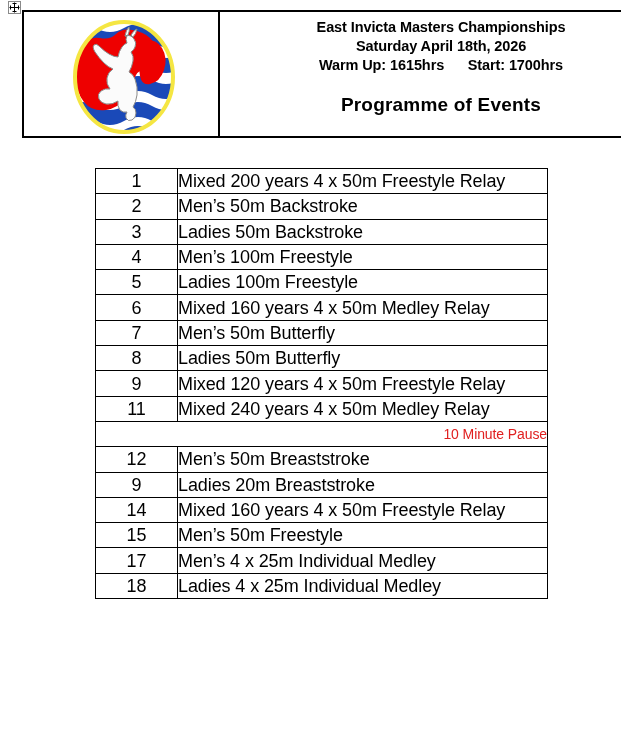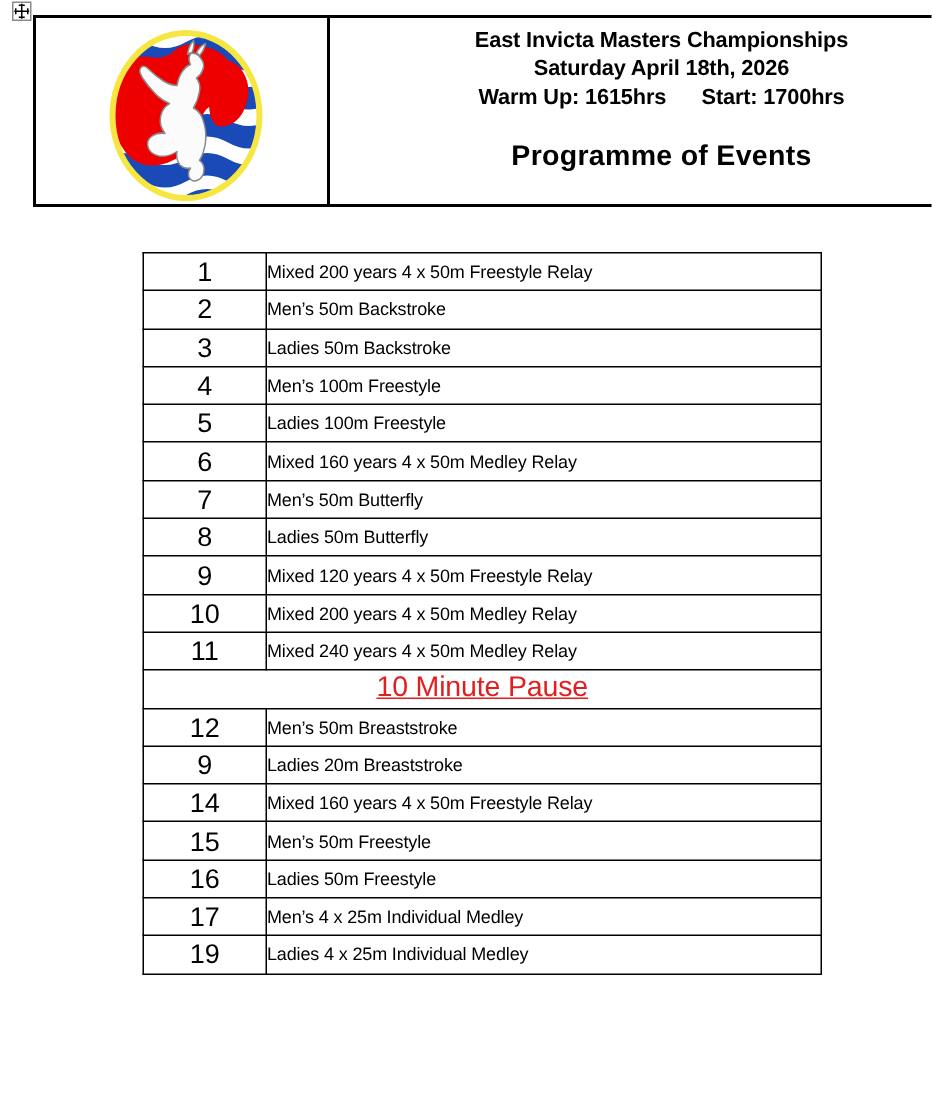--- a/index.html
+++ b/index.html
@@ -96,33 +96,32 @@
   td.ev-num {
     width: 82px;
     text-align: center;
     font-size: 18px;
     line-height: 22px;
     vertical-align: middle;
   }
   td.ev-desc {
     text-align: left;
     padding-left: 7px;
-    font-size: 12px;
+    font-size: 18px;
     line-height: 20px;
     vertical-align: middle;
     letter-spacing: -0.1px;
   }
   tr.pause-row td {
     height: 42px;
-    text-align: center;
+    text-align: right;
     vertical-align: middle;
-    font-size: 19px;
+    font-size: 14px;
     color: #e02020;
     letter-spacing: -0.1px;
-    text-decoration: underline;
   }
 </style>
 </head>
 <body>
 
 <div id="move-handle">
   <svg width="11" height="11" viewBox="0 0 11 11">
     <path d="M5.5 0.5 L5.5 10.5 M0.5 5.5 L10.5 5.5" stroke="#000" stroke-width="1"></path>
     <path d="M3.5 1.5 L7.5 1.5 M3.5 9.5 L7.5 9.5 M1.5 3.5 L1.5 7.5 M9.5 3.5 L9.5 7.5" stroke="#000" stroke-width="1"></path>
   </svg>
@@ -236,24 +235,20 @@
       </tr>
       <tr>
         <td class="ev-num">8</td>
         <td class="ev-desc">Ladies 50m Butterfly</td>
       </tr>
       <tr>
         <td class="ev-num">9</td>
         <td class="ev-desc">Mixed 120 years 4 x 50m Freestyle Relay</td>
       </tr>
       <tr>
-        <td class="ev-num">10</td>
-        <td class="ev-desc">Mixed 200 years 4 x 50m Medley Relay</td>
-      </tr>
-      <tr>
         <td class="ev-num">11</td>
         <td class="ev-desc">Mixed 240 years 4 x 50m Medley Relay</td>
       </tr>
       <tr class="pause-row">
         <td colspan="2" style="color: rgb(224, 32, 32);">10 Minute Pause</td>
       </tr>
       <tr>
         <td class="ev-num">12</td>
         <td class="ev-desc">Men’s 50m Breaststroke</td>
       </tr>
@@ -263,25 +258,21 @@
       </tr>
       <tr>
         <td class="ev-num">14</td>
         <td class="ev-desc">Mixed 160 years 4 x 50m Freestyle Relay</td>
       </tr>
       <tr>
         <td class="ev-num">15</td>
         <td class="ev-desc">Men’s 50m Freestyle</td>
       </tr>
       <tr>
-        <td class="ev-num">16</td>
-        <td class="ev-desc">Ladies 50m Freestyle</td>
-      </tr>
-      <tr>
         <td class="ev-num">17</td>
         <td class="ev-desc">Men’s 4 x 25m Individual Medley</td>
       </tr>
       <tr>
-        <td class="ev-num">19</td>
+        <td class="ev-num">18</td>
         <td class="ev-desc">Ladies 4 x 25m Individual Medley</td>
       </tr>
     </tbody>
 </table>
 
 </body></html>

